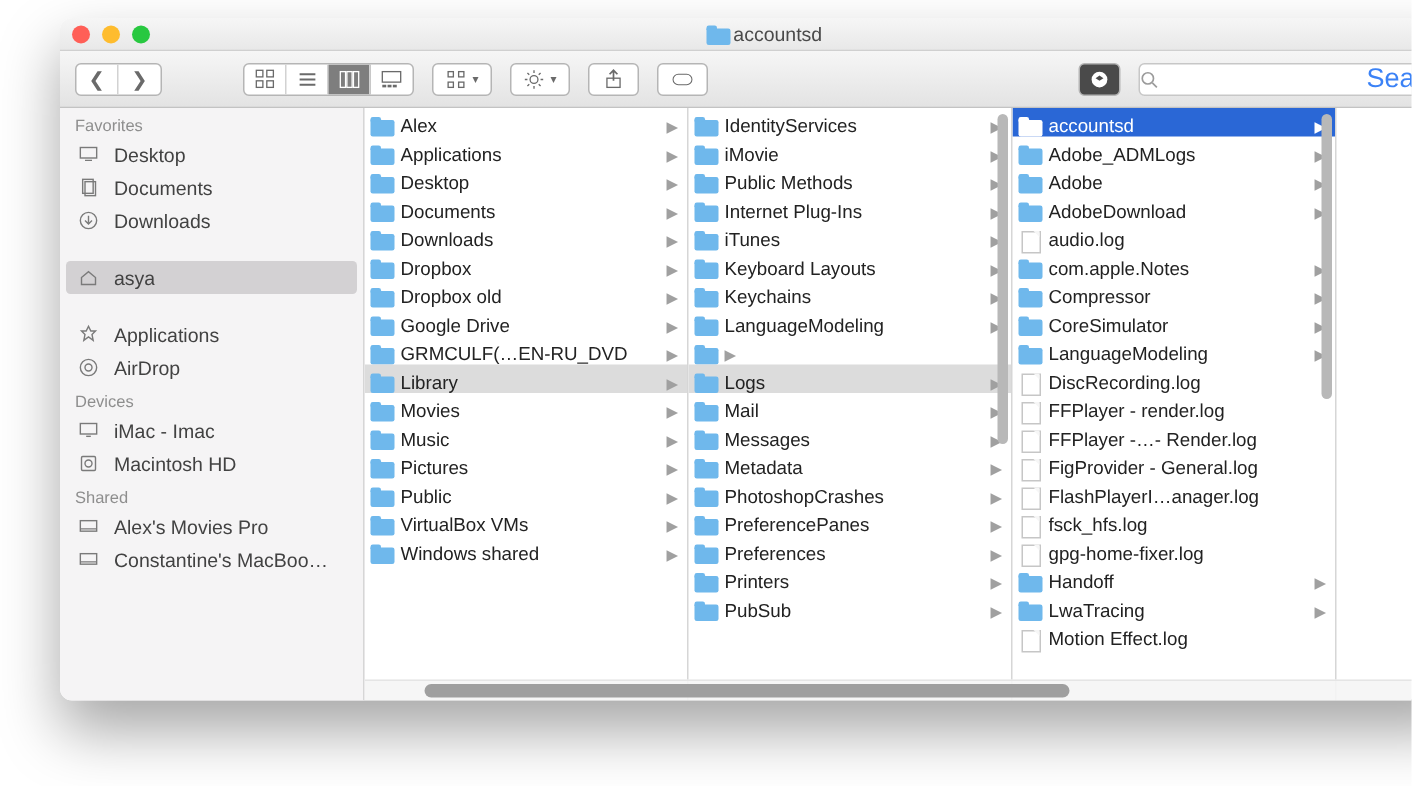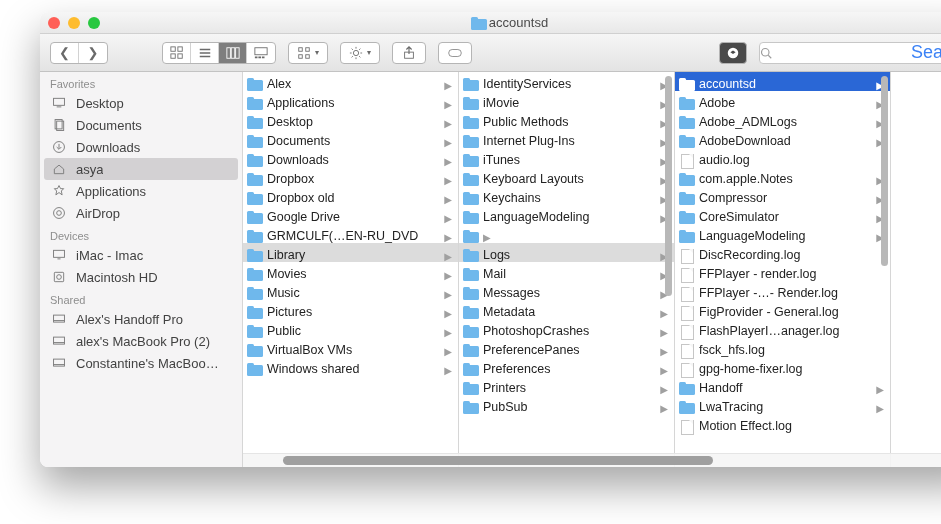--- a/index.html
+++ b/index.html
@@ -18,21 +18,21 @@
   .segbtn:last-child { border-right:none; }
   .segbtn.active { background:#7e7e7e; color:#fff; }
   .pill { border:1px solid #b5b5b5; border-radius:4px; background:#fff; height:22px; display:flex; align-items:center; justify-content:center; padding:0 8px; color:#6a6a6a; font-size:12px; cursor:pointer; gap:4px; }
   .circlebtn { width:28px; height:22px; border:1px solid #b5b5b5; border-radius:4px; background:#4a4a4a; color:#fff; display:flex; align-items:center; justify-content:center; font-size:12px; cursor:pointer;}
   .search { flex:none; width:210px; height:22px; border:1px solid #c7c7c7; border-radius:4px; background:#fff; display:flex; align-items:center; justify-content:space-between; color:#3b82f6; font-size:18px; gap:4px;}
   .spacer { flex:1; }
   .body { display:flex; height:calc(100% - 60px); }
   .sidebar { width:203px; background:#f5f4f5; border-right:1px solid #d6d6d6; overflow:hidden; font-size:13px;}
   .sb-header { color:#8e8e8e; font-size:11px; padding:6px 10px 2px; }
   .sb-item { display:flex; align-items:center; gap:8px; padding:2px 10px; height:22px; color:#424242; cursor:pointer; }
-  .sb-item.sel { background:#d3d1d3; border-radius:3px; margin:0 4px; padding:2px 6px; }
+  .sb-item.sel { background:#d3d1d3; border-radius:3px; margin:16px 4px; padding:2px 6px; }
   .sb-item span.txt { white-space:nowrap; overflow:hidden; text-overflow:ellipsis;}
   .sb-icon { width:18px; height:14px; display:flex; align-items:center; justify-content:center; color:#7a7a7a; }
   .columns { flex:1; display:flex; overflow:hidden; position:relative;}
   .col { width:216px; border-right:1px solid #d6d6d6; overflow-y:auto; overflow-x:hidden; font-size:13px; position:relative;}
   .col:last-child { border-right:none; flex:1; }
   .row { display:flex; align-items:flex-end; height:19px; padding:0 6px 0 4px; cursor:pointer; color:#222; gap:4px; position:relative;}
   .row .lbl { flex:1; white-space:nowrap; overflow:hidden; text-overflow:ellipsis; font-size:12.5px;}
   .row.sel-gray { background:#dcdcdc; }
   .row.sel-blue { background:#2a67d6; color:#fff; }
   .row.sel-blue .chev { color:#fff; }
@@ -223,30 +223,21 @@
           <span class="txt">Macintosh HD</span>
         </div>
         <div class="sb-header">Shared</div>
         <div class="sb-item">
           <span class="sb-icon">
             <svg viewBox="0 0 18 18" width="18" height="14">
               <rect x="2" y="4" width="14" height="9" stroke="currentColor" fill="none" stroke-width="1.2"></rect>
               <line x1="2" y1="11" x2="16" y2="11" stroke="currentColor" fill="none" stroke-width="1.2"></line>
             </svg>
           </span>
-          <span class="txt">Alex's Handoff Pro</span>
-        </div>
-        <div class="sb-item">
-          <span class="sb-icon">
-            <svg viewBox="0 0 18 18" width="18" height="14">
-              <rect x="2" y="4" width="14" height="9" stroke="currentColor" fill="none" stroke-width="1.2"></rect>
-              <line x1="2" y1="11" x2="16" y2="11" stroke="currentColor" fill="none" stroke-width="1.2"></line>
-            </svg>
-          </span>
-          <span class="txt">alex's MacBook Pro (2)</span>
+          <span class="txt">Alex's Movies Pro</span>
         </div>
         <div class="sb-item">
           <span class="sb-icon">
             <svg viewBox="0 0 18 18" width="18" height="14">
               <rect x="2" y="4" width="14" height="9" stroke="currentColor" fill="none" stroke-width="1.2"></rect>
               <line x1="2" y1="11" x2="16" y2="11" stroke="currentColor" fill="none" stroke-width="1.2"></line>
             </svg>
           </span>
           <span class="txt">Constantine's MacBoo…</span>
         </div>
@@ -427,26 +418,26 @@
           <div class="vthumb" style="top: 4px; height: 220px;"></div>
         </div>
         <div class="col">
           <div class="row sel-blue">
             <span class="ficon folder white"></span>
             <span class="lbl">accountsd</span>
             <span class="chev">▶</span>
           </div>
           <div class="row">
             <span class="ficon folder"></span>
+            <span class="lbl">Adobe_ADMLogs</span>
+            <span class="chev">▶</span>
+          </div>
+          <div class="row">
+            <span class="ficon folder"></span>
             <span class="lbl">Adobe</span>
-            <span class="chev">▶</span>
-          </div>
-          <div class="row">
-            <span class="ficon folder"></span>
-            <span class="lbl">Adobe_ADMLogs</span>
             <span class="chev">▶</span>
           </div>
           <div class="row">
             <span class="ficon folder"></span>
             <span class="lbl">AdobeDownload</span>
             <span class="chev">▶</span>
           </div>
           <div class="row">
             <span class="ficon file"></span>
             <span class="lbl">audio.log</span>

